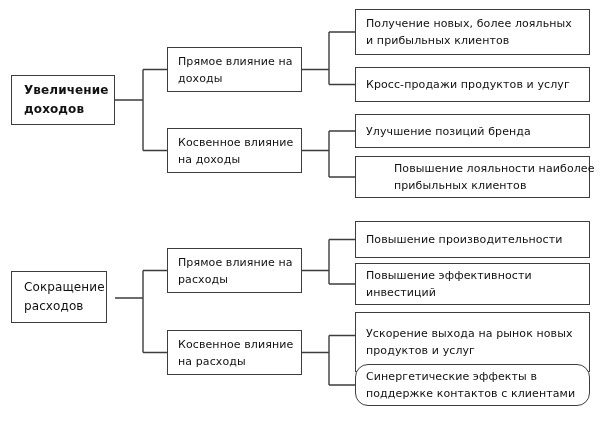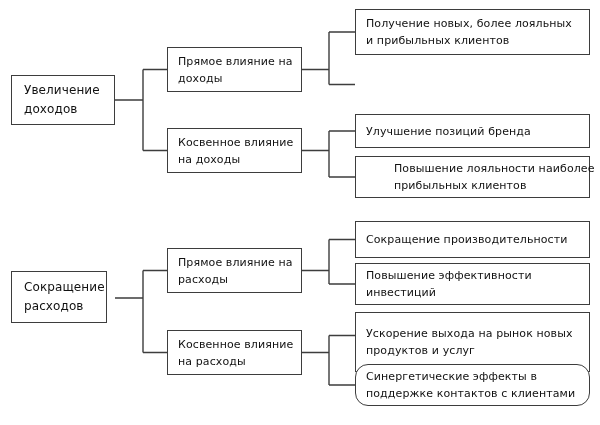--- a/index.html
+++ b/index.html
@@ -38,21 +38,21 @@
     line-height: 17px;
     white-space: pre;
     letter-spacing: 0.1px;
   }
   .root-node {
     padding-left: 12px;
     line-height: 19px;
     font-size: 12px;
   }
   
-  #n-l1 { left: 11px;  top: 75px;  width: 104px; height: 50px; }
+  #n-l1 { left: 11px;  top: 75px;  width: 104px; height: 50px; font-weight: bold; }
   #n-l2 { left: 11px;  top: 271px; width: 96px; height: 52px; }
   
   #n-m1 { left: 167px; top: 47px;  width: 135px; height: 45px; }
   #n-m2 { left: 167px; top: 128px; width: 135px; height: 45px; }
   #n-m3 { left: 167px; top: 248px; width: 135px; height: 45px; }
   #n-m4 { left: 167px; top: 330px; width: 135px; height: 45px; }
   
   #n-r1 { left: 355px; top: 9px;   width: 235px; height: 46px; }
   #n-r2 { left: 355px; top: 67px;  width: 235px; height: 35px; }
   #n-r3 { left: 355px; top: 114px; width: 235px; height: 34px; }
@@ -97,24 +97,25 @@
 доходы</div>
   <div id="n-m2" class="node">Косвенное влияние
 на доходы</div>
   <div id="n-m3" class="node">Прямое влияние на
 расходы</div>
   <div id="n-m4" class="node">Косвенное влияние
 на расходы</div>
 
   <div id="n-r1" class="node">Получение новых, более лояльных
 и прибыльных клиентов</div>
+  <div id="n-r2" class="node">Кросс-продажи продуктов и услуг</div>
   <div id="n-r3" class="node">Улучшение позиций бренда</div>
   <div id="n-r4" class="node">Повышение лояльности наиболее
 прибыльных клиентов</div>
-  <div id="n-r5" class="node">Сокращение производительности</div>
+  <div id="n-r5" class="node">Повышение производительности</div>
   <div id="n-r6" class="node">Повышение эффективности
 инвестиций</div>
   <div id="n-r7" class="node">Ускорение выхода на рынок новых
 продуктов и услуг</div>
   <div id="n-r8" class="node">Синергетические эффекты в
 поддержке контактов с клиентами</div>
 
 </div>
 
 </body></html>

